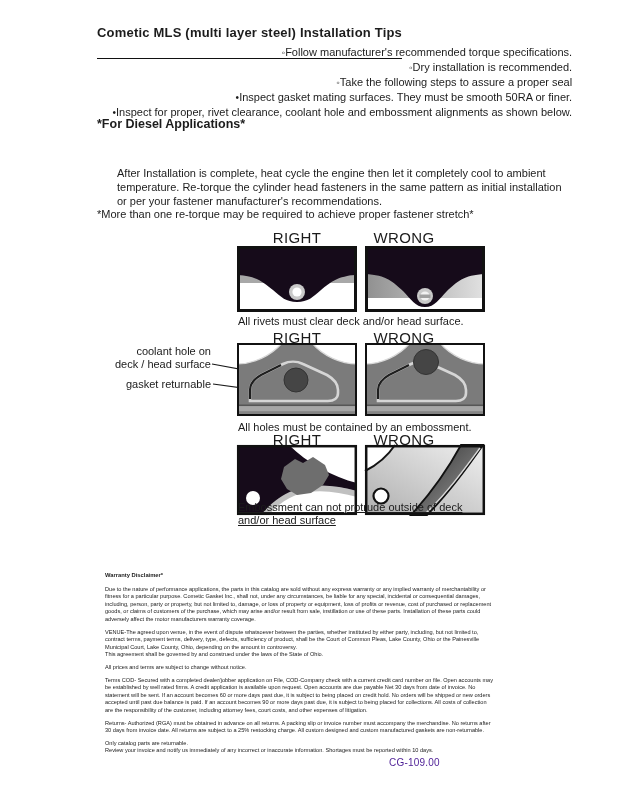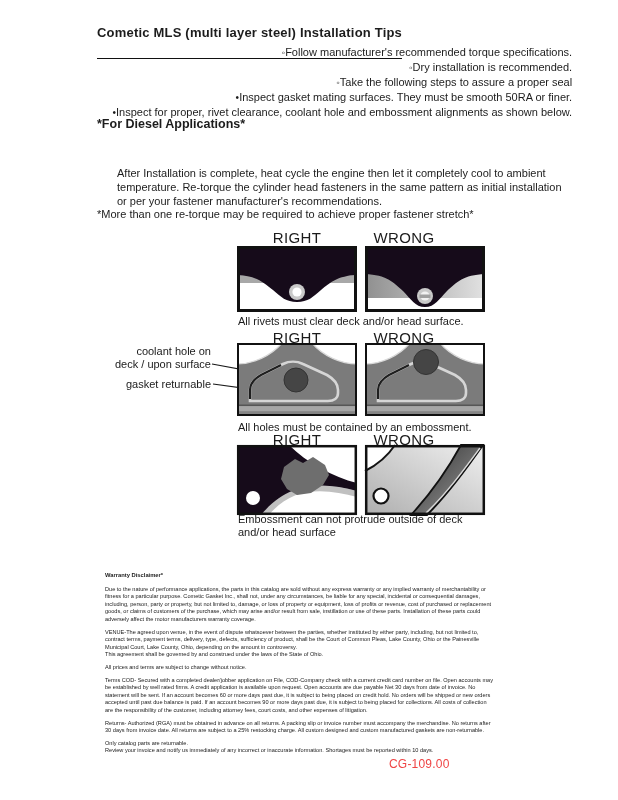--- a/index.html
+++ b/index.html
@@ -12,27 +12,27 @@
   .tips li.sub{margin-left:20px;}
   .diesel-heading{position:absolute;left:97px;top:117px;margin:0;font-size:12.5px;font-weight:bold;}
   .body-para{position:absolute;left:97px;margin:0;font-size:11px;line-height:14px;white-space:pre-line;width:470px;}
   .p1{top:133px;} .p2{top:166px;margin-left:20px;} .p3{top:207px;}
   .diagrams{position:absolute;left:0;top:225px;width:555px;height:330px;}
   .dg-svg{position:absolute;left:130px;top:0;}
   .rw-label{position:absolute;width:120px;text-align:center;font-size:15px;letter-spacing:.4px;color:#1b1b1b;}
   .rw1{top:4px;} .rw2{top:104px;} .rw3{top:206px;}
   .colL{left:237px;} .colR{left:344px;text-align:center;}
   .dg-caption{position:absolute;left:238px;font-size:11px;line-height:13px;color:#1b1b1b;white-space:pre-line;}
-  .cap1{top:90px;} .cap2{top:196px;} .cap3{top:288px;width:260px;}
+  .cap1{top:90px;} .cap2{top:196px;} .cap3{top:276px;width:260px;text-decoration:underline;}
   .side-label{position:absolute;left:95px;width:116px;text-align:right;font-size:11px;line-height:13px;white-space:pre-line;color:#1b1b1b;}
   .sl1{top:120px;} .sl2{top:153px;}
   .legal{position:absolute;left:105px;top:572px;width:414px;font-size:5.6px;line-height:7.6px;color:#222;}
   .legal p{margin:0 0 5px 0;white-space:pre-line;}
   .legal .legal-head{font-weight:bold;font-size:5.8px;margin-bottom:6px;}
-  .footer-code{position:absolute;left:389px;top:757px;font-size:12px;color:#ef4444;letter-spacing:.2px;}
+  .footer-code{position:absolute;left:389px;top:757px;font-size:10px;color:#4c1d95;letter-spacing:.2px;}
 </style>
 </head>
 <body>
 
 <div class="page">
 
   <h1 class="page-title">Cometic MLS (multi layer steel) Installation Tips</h1>
 
   <ul class="tips">
     <li><span class="mk">◦</span><span>Follow manufacturer's recommended torque specifications.</span></li>
@@ -51,21 +51,21 @@
   <div class="diagrams">
 
     <span class="rw-label rw1 colL">RIGHT</span>
     <span class="rw-label rw1 colR">WRONG</span>
     <span class="rw-label rw2 colL">RIGHT</span>
     <span class="rw-label rw2 colR">WRONG</span>
     <span class="rw-label rw3 colL">RIGHT</span>
     <span class="rw-label rw3 colR">WRONG</span>
 
     <div class="side-label sl1">coolant hole on
-deck / upon surface</div>
+deck / head surface</div>
     <div class="side-label sl2">gasket returnable</div>
 
     <svg class="dg-svg" width="420" height="330" viewBox="0 0 420 330">
       <defs>
         <linearGradient id="gDeck" x1="0" y1="0" x2="1" y2="0">
           <stop offset="0" stop-color="#8f8f8f"></stop>
             <stop offset="1" stop-color="#e2e2e2"></stop>
         </linearGradient>
         <linearGradient id="gBand" x1="0" y1="1" x2="1" y2="0">
           <stop offset="0" stop-color="#aeaeae"></stop>

